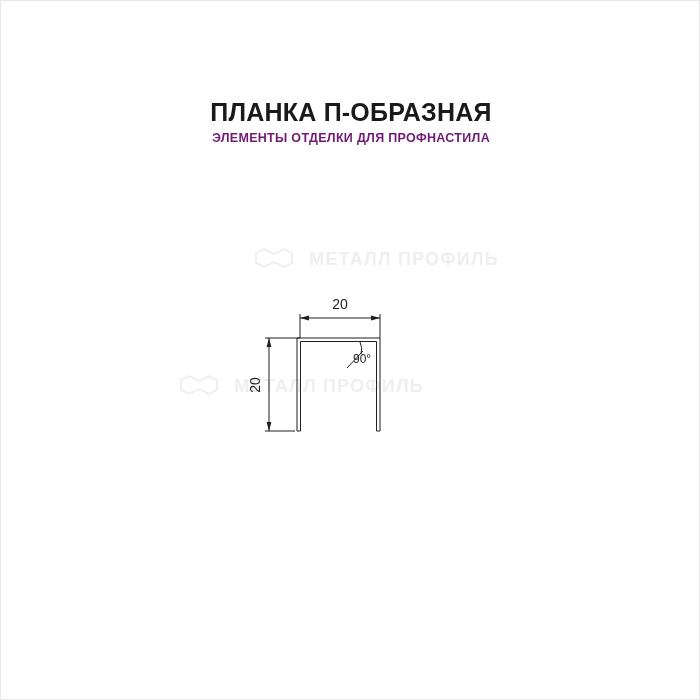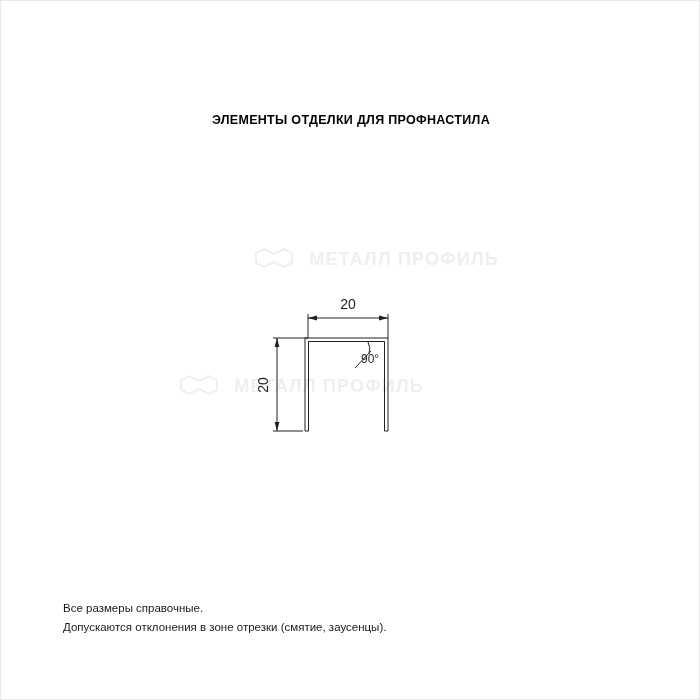--- a/index.html
+++ b/index.html
@@ -31,25 +31,25 @@
     text-align: center;
   }
   .title-line {
     font-size: 25px;
     font-weight: bold;
     letter-spacing: 0.2px;
     line-height: 30px;
     color: #1a1a1a;
   }
   .subtitle {
-    margin-top: 16px;
+    margin-top: 4px;
     font-size: 12.5px;
     font-weight: bold;
     letter-spacing: 0.3px;
-    color: #000000;
+    color: #701a75;
   }
 
   
   .wm {
     position: absolute;
     color: #efefef;
     font-weight: bold;
     font-size: 18px;
     letter-spacing: 1.2px;
     white-space: nowrap;
@@ -59,21 +59,21 @@
     display: inline-block;
     vertical-align: middle;
     margin-right: 9px;
   }
   .wm-1 { left: 253px; top: 246px; }
   .wm-2 { left: 178px; top: 373px; }
 
   
   .drawing {
     position: absolute;
-    left: 250px;
+    left: 242px;
     top: 295px;
     width: 215px;
     height: 160px;
   }
   .drawing svg { display: block; }
 
   
   .footnotes {
     position: absolute;
     left: 62px;
@@ -83,20 +83,21 @@
     color: #1a1a1a;
   }
   .footnotes div { white-space: nowrap; }
 </style>
 </head>
 <body>
 
 <div class="page">
 
   <div class="header">
+    <div class="title-line">ПЛАНКА П-ОБРАЗНАЯ</div>
     <div class="subtitle">ЭЛЕМЕНТЫ ОТДЕЛКИ ДЛЯ ПРОФНАСТИЛА</div>
   </div>
 
   <div class="wm wm-1">
     <span class="wm-mark">
       <svg width="40" height="22" viewBox="0 0 40 22" aria-hidden="true">
         <path d="M2 16 L2 6 L10 2 L20 7 L30 2 L38 6 L38 16 L30 20 L20 15 L10 20 Z" fill="none" stroke="#efefef" stroke-width="2"></path>
       </svg>
     </span>
     <span>МЕТАЛЛ ПРОФИЛЬ</span>
@@ -155,18 +156,14 @@
       </g>
 
       <text x="97" y="13" text-anchor="middle" font-family="Liberation Sans, sans-serif" font-size="14" fill="#231f20">20</text>
 
       <text x="17" y="89" text-anchor="middle" font-family="Liberation Sans, sans-serif" font-size="14" fill="#231f20" transform="rotate(-90 17 89)">20</text>
 
       <text x="110" y="67" text-anchor="start" font-family="Liberation Sans, sans-serif" font-size="12" fill="#231f20">90°</text>
     </svg>
   </div>
 
-  <div class="footnotes">
-    <div>Все размеры справочные.</div>
-    <div>Допускаются отклонения в зоне отрезки (смятие, заусенцы).</div>
-  </div>
 
 </div>
 
 </body></html>

